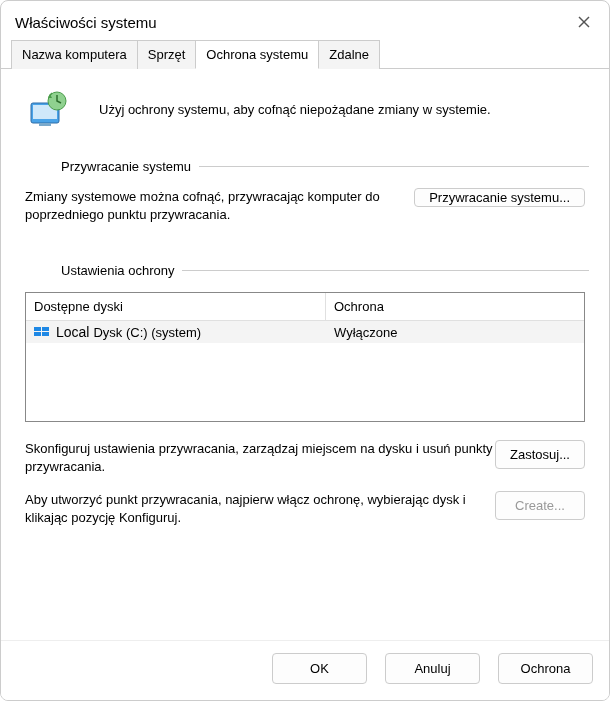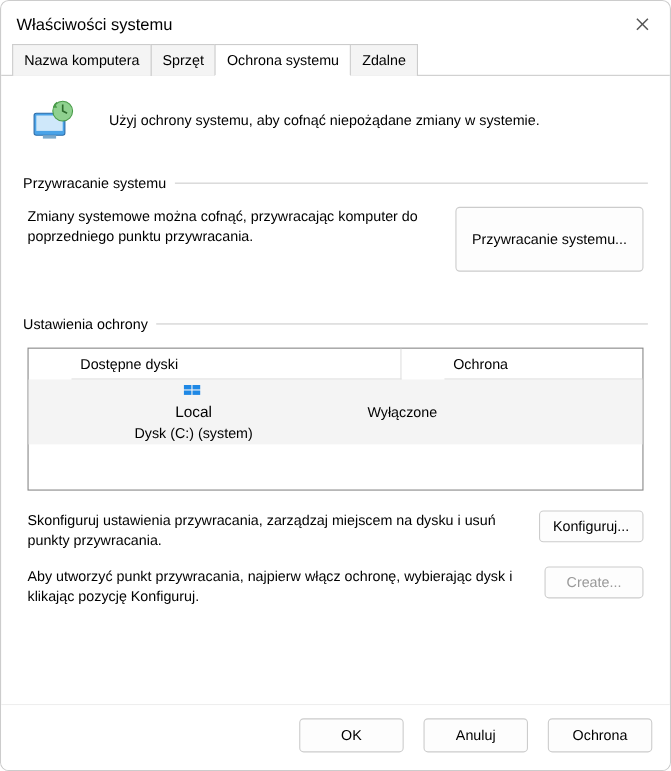--- a/index.html
+++ b/index.html
@@ -8,35 +8,35 @@
     .title { font-size: 15px; color: #000; }
     .close { width: 22px; height: 22px; display: flex; align-items: center; justify-content: center; color: #555; cursor: pointer; }
     .close svg { width: 14px; height: 14px; }
     .tabs { display: flex; padding: 0 10px; margin-top: 0; position: relative; border-bottom: 1px solid #ccc; }
     .tab { padding: 6px 10px 6px 10px; font-size: 13px; color: #000; background: #f4f4f4; border: 1px solid #ccc; border-bottom: none; margin-right: -1px; cursor: pointer; position: relative; top: 1px; }
     .tab.active { background: #fff; border-bottom: 1px solid #fff; z-index: 2; text-align: center; }
     .content { padding: 14px 20px 14px 20px; }
     .intro { display: flex; align-items: center; gap: 30px; margin-top: 4px; margin-bottom: 28px; padding: 0 4px; }
     .intro-icon { width: 44px; height: 44px; flex-shrink: 0; }
     .intro-text { font-size: 13px; color: #000; }
-    .group-label { font-size: 13px; color: #000; display: flex; align-items: center; margin-bottom: 14px; }
+    .group-label { font-size: 13px; color: #000; display: flex; align-items: center; margin-bottom: 14px; margin-left: 40px; }
     .group-label .line { flex: 1; height: 1px; background: #ccc; margin-left: 8px; }
     .restore-row { display: flex; align-items: flex-start; gap: 14px; margin-bottom: 40px; padding: 0 4px; }
     .restore-text { font-size: 13px; color: #000; flex: 1; line-height: 1.35; }
     .btn { background: #fdfdfd; border: 1px solid #ccc; border-radius: 4px; padding: 6px 12px; font-size: 13px; color: #000; cursor: pointer; min-width: 90px; text-align: center; }
-    .btn.wide { min-width: 160px; padding: 21px 14px; }
+    .btn.wide { min-width: 160px; padding: 1px 14px; }
     .btn.disabled { color: #999; }
     .drives { border: 1px solid #888; margin: 0 4px 18px 4px; height: 130px; background: #fff; }
     .drive-header { display: flex; font-size: 13px; color: #000; }
-    .dh-col { padding: 6px 8px; border-right: 1px solid #e0e0e0; border-bottom: 1px solid #e0e0e0; margin-left: 39px; }
+    .dh-col { padding: 6px 8px; border-right: 1px solid #e0e0e0; border-bottom: 1px solid #e0e0e0; }
     .dh-col.c1 { width: 300px; }
     .dh-col.c2 { flex: 1; border-right: none; }
     .drive-row { display: flex; align-items: center; font-size: 13px; background: #f4f4f4; cursor: pointer; }
     .dr-cell { padding: 3px 8px; display: flex; align-items: center; gap: 4px; }
-    .dr-cell.c1 { width: 300px; flex-direction: column; }
+    .dr-cell.c1 { width: 300px; }
     .dr-cell.c2 { flex: 1; }
     .config-row { display: flex; align-items: flex-start; margin-bottom: 16px; padding: 0 4px; }
     .config-text { font-size: 13px; color: #000; flex: 1; line-height: 1.35; }
     .footer { position: absolute; bottom: 0; left: 0; right: 0; padding: 12px 16px 16px 16px; display: flex; justify-content: flex-end; gap: 18px; border-top: 1px solid #eee; background: #fff; }
     .footer .btn { min-width: 95px; padding: 7px 0; }
     .drive-icon { width: 18px; height: 14px; flex-shrink: 0; }
   </style>
 </head>
 <body>
 
@@ -100,21 +100,21 @@
         </svg>
         <span style="font-size:14px;">Local</span>
         <span>Dysk (C:) (system)</span>
       </div>
       <div class="dr-cell c2">Wyłączone</div>
     </div>
   </div>
 
   <div class="config-row">
     <div class="config-text">Skonfiguruj ustawienia przywracania, zarządzaj miejscem na dysku i usuń punkty przywracania.</div>
-    <button class="btn">Konfiguruj...</button>
+    <button class="btn">Zastosuj...</button>
   </div>
 
   <div class="config-row">
     <div class="config-text">Aby utworzyć punkt przywracania, najpierw włącz ochronę, wybierając dysk i klikając pozycję Konfiguruj.</div>
     <button class="btn disabled">Create...</button>
   </div>
 </div>
 
 <div class="footer">
   <button class="btn">OK</button>

